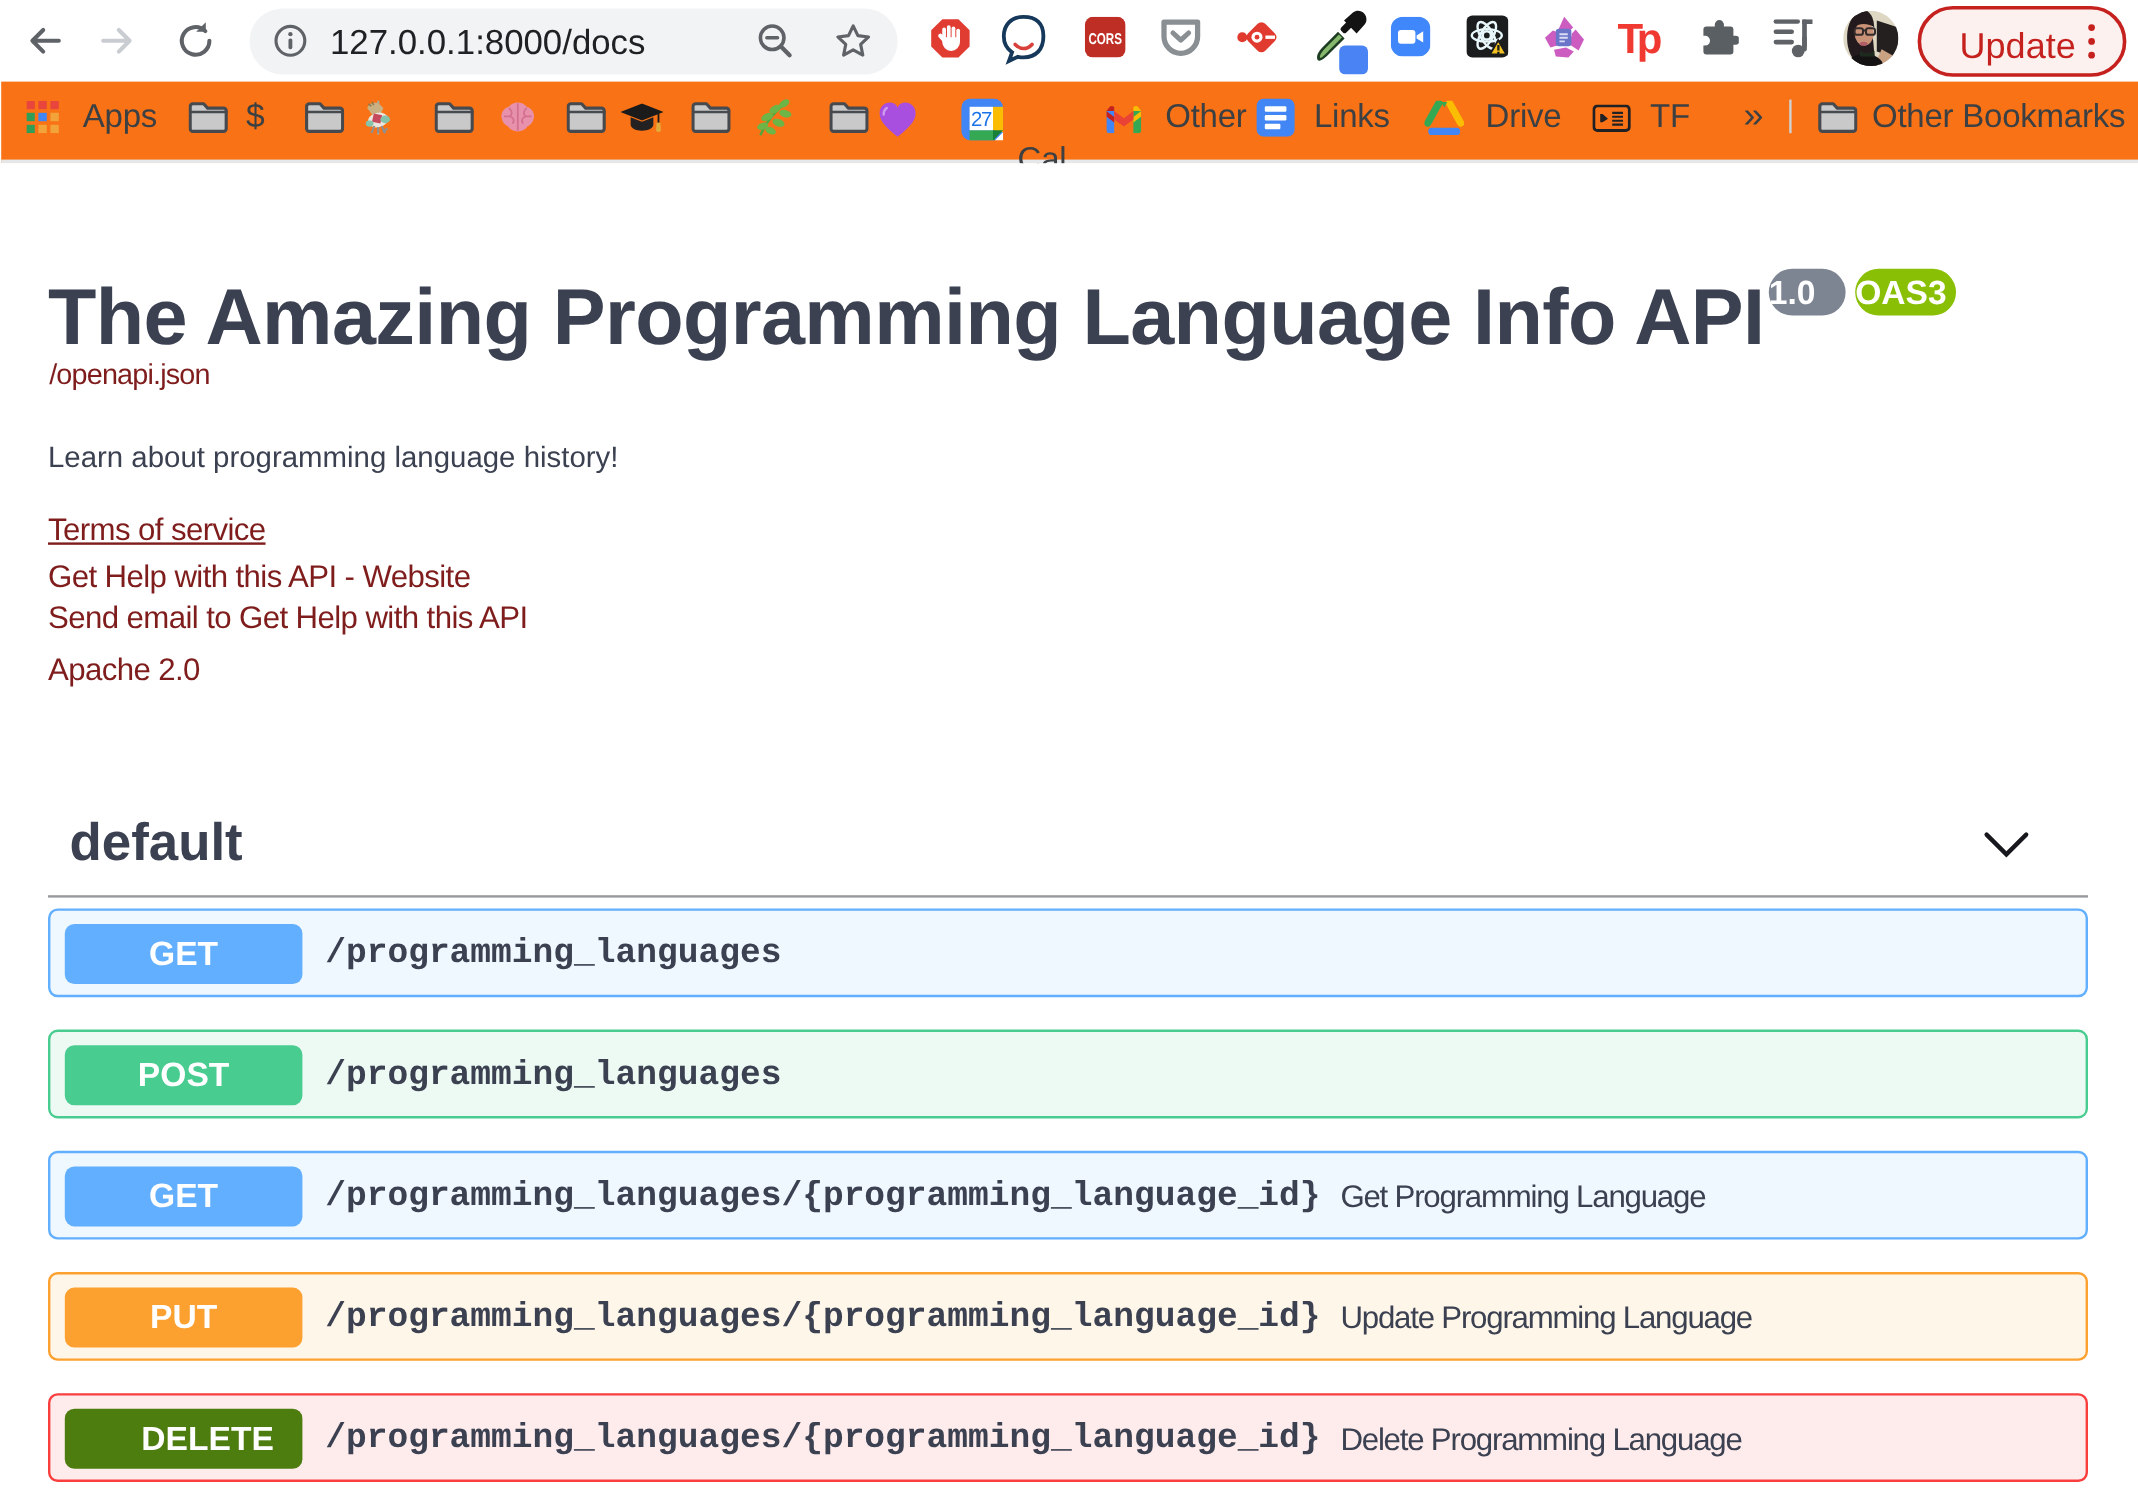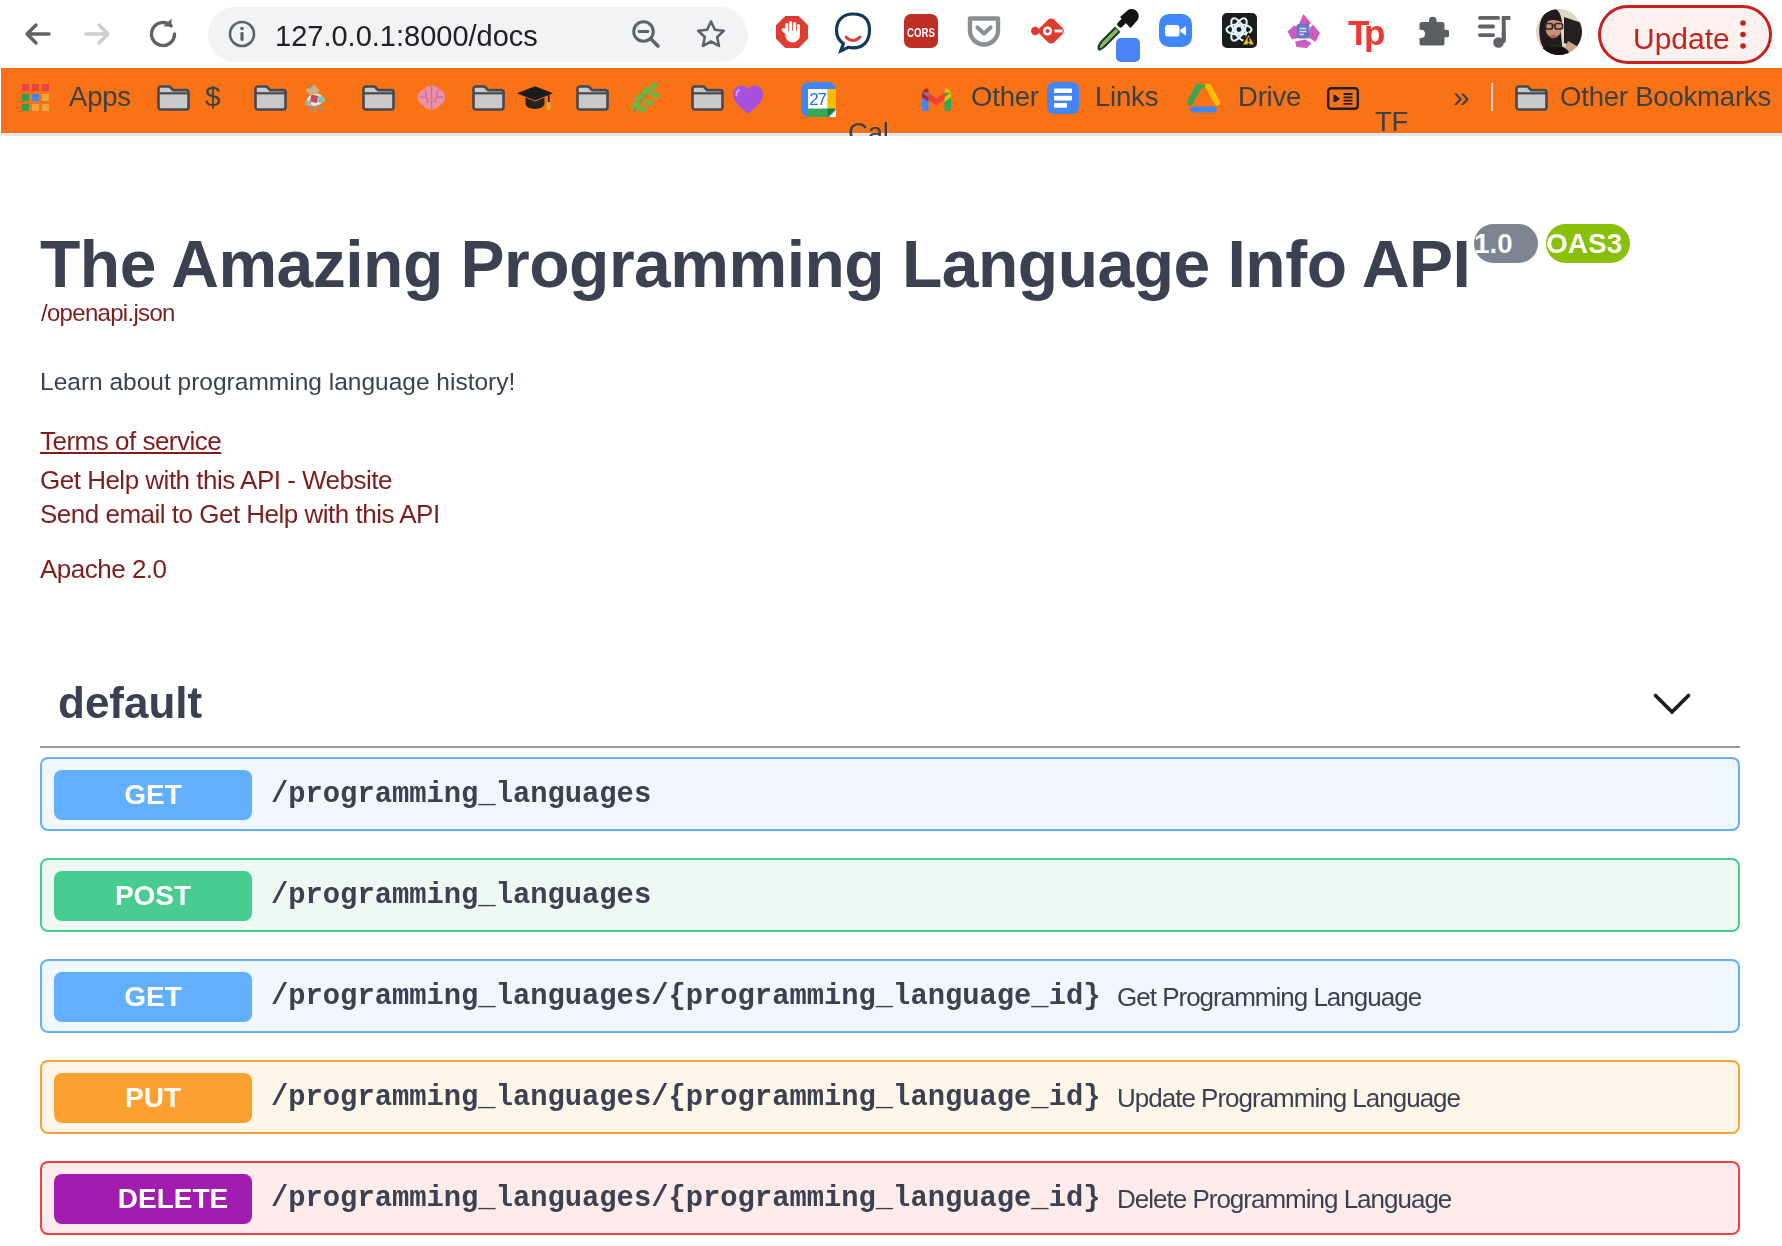--- a/index.html
+++ b/index.html
@@ -185,21 +185,21 @@
     </svg>
   </div>
 </div>
 <div id="bookmarks">
   <div class="bktext" style="left:68px;">Apps</div>
   <div class="bktext" style="left:204px; font-size:28px;">$</div>
   <div class="bktext" style="left:847px;margin-top:36px;">Cal</div>
   <div class="bktext" style="left:970px;">Other</div>
   <div class="bktext" style="left:1094px;">Links</div>
   <div class="bktext" style="left:1237px;">Drive</div>
-  <div class="bktext" style="left:1374px;margin-top:25px;">TF</div>
+  <div class="bktext" style="left:1374px;">TF</div>
   <div class="bktext" style="left:1452px; font-size:30px;">»</div>
   <div class="bktext" style="left:1559px;">Other Bookmarks</div>
   <svg class="abs" style="left:21px;top:16px;" width="28" height="27" viewBox="0 0 28 27">
     <g>
       <rect x="0" y="0" width="7" height="7" fill="#e8453c"></rect>
         <rect x="10" y="0" width="7" height="7" fill="#e8453c"></rect>
         <rect x="20" y="0" width="7" height="7" fill="#e8453c"></rect>
       <rect x="0" y="10" width="7" height="7" fill="#2f9e57"></rect>
         <rect x="10" y="10" width="7" height="7" fill="#4285f4"></rect>
         <rect x="20" y="10" width="7" height="7" fill="#f2a33a"></rect>
@@ -318,21 +318,21 @@
 </div>
 <div id="content">
   <h1 class="title" style="top:95px;">The Amazing Programming Language Info API</h1>
   <div class="badge" style="left:1474px; top:88px; width:64px; background:#7d8492;">1.0</div>
   <div class="badge" style="left:1546px; top:88px; width:84px; background:#89bf04;">OAS3</div>
   <div class="link" style="left:41px; top:165px; font-size:24px; line-height:24px; letter-spacing:-0.7px;">/openapi.json</div>
   <div class="abs" style="left:40px; top:234px; font-size:24.5px; line-height:24.5px; color:#3b4151;">Learn about programming language history!</div>
   <div class="link" style="left:40px; top:292px; font-size:26px; line-height:26px; letter-spacing:-0.5px;text-decoration:underline;">Terms of service</div>
   <div class="link" style="left:40px; top:331px; font-size:26px; line-height:26px; letter-spacing:-0.5px;">Get Help with this API - Website</div>
   <div class="link" style="left:40px; top:365px; font-size:26px; line-height:26px; letter-spacing:-0.5px;">Send email to Get Help with this API</div>
-  <div class="link" style="left:40px; top:420px; font-size:26px; line-height:26px; letter-spacing:-0.5px;">Apache 2.0</div>
+  <div class="link" style="left:40px; top:409px; font-size:26px; line-height:26px; letter-spacing:-0.5px;">Apache 2.0</div>
   <div class="abs" style="left:58px; top:545px; font-size:44px; line-height:44px; font-weight:bold; color:#3b4151;">default</div>
   <svg class="abs" style="left:1653px; top:556px;" width="38" height="24" viewBox="0 0 38 24">
     <path d="M2.5 3.5 L19 20 L35.5 3.5" fill="none" stroke="#16181d" stroke-width="3.6" stroke-linecap="round"></path>
   </svg>
   <div class="abs" style="left:40px; top:610px; width:1700px; height:2px; background:#97999c;"></div>
 
   <div class="opblock" style="top:621px; border:2px solid #61affe; background:#eff7ff;">
     <div class="method" style="background:#61affe;">GET</div>
     <div class="path">/programming_languages</div>
   </div>
@@ -344,17 +344,17 @@
     <div class="method" style="background:#61affe;">GET</div>
     <div class="path">/programming_languages/{programming_language_id}</div>
     <div class="opdesc" style="left:1075px;">Get Programming Language</div>
   </div>
   <div class="opblock" style="top:924px; border:2px solid #fca130; background:#fff6ea;">
     <div class="method" style="background:#fca130;">PUT</div>
     <div class="path">/programming_languages/{programming_language_id}</div>
     <div class="opdesc" style="left:1075px;">Update Programming Language</div>
   </div>
   <div class="opblock" style="top:1025px; border:2px solid #f93e3e; background:#feecec;">
-    <div class="method" style="background:#a21caf;padding-left:40px;">DELETE</div>
+    <div class="method" style="background:#4d7c0f;padding-left:40px;">DELETE</div>
     <div class="path">/programming_languages/{programming_language_id}</div>
     <div class="opdesc" style="left:1075px;">Delete Programming Language</div>
   </div>
 </div>
 
 </body></html>

